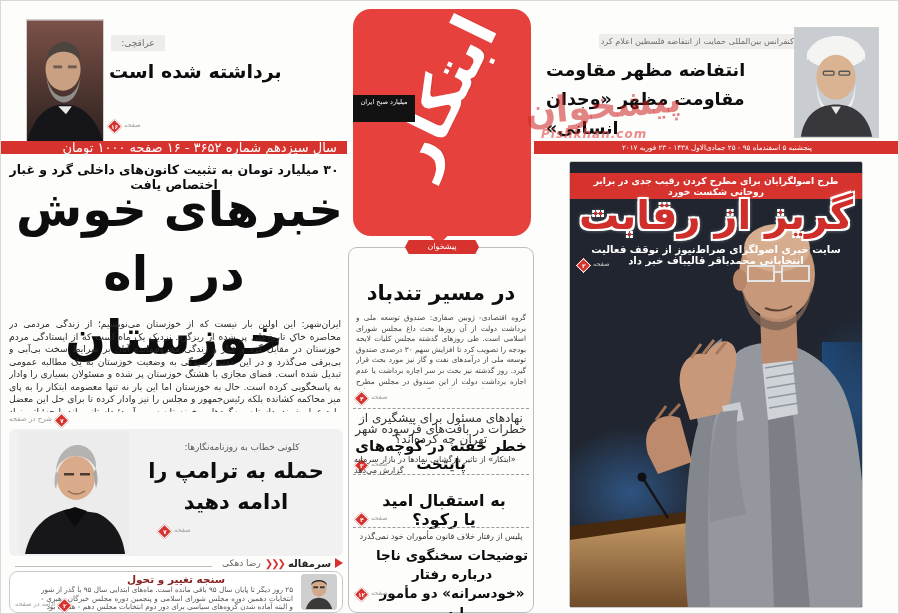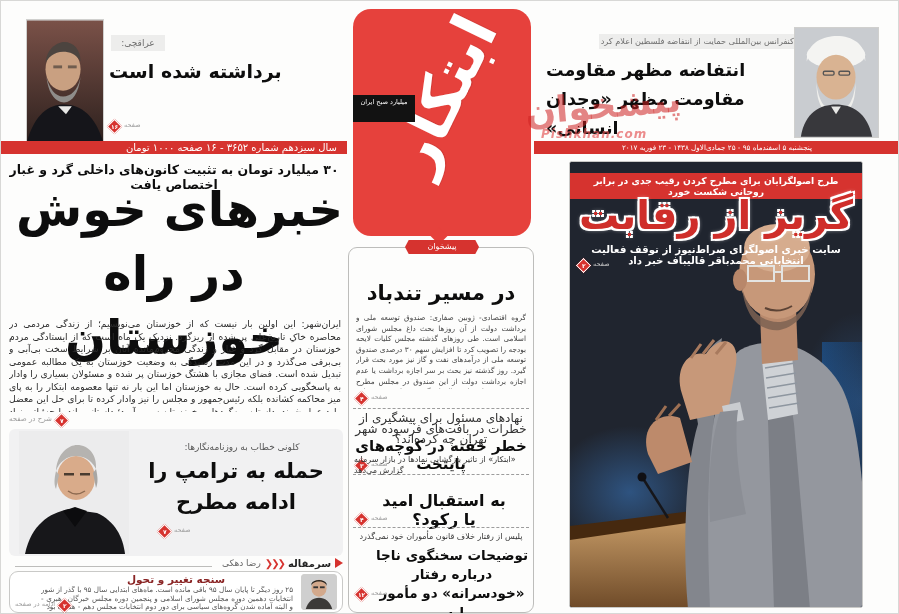--- a/index.html
+++ b/index.html
@@ -87,21 +87,21 @@
   <div class="abs hl" style="left:108px; top:56px; width:236px; font-size:19px; line-height:29px; text-align:left;">
     <div>برداشته شده است</div>
   </div>
   <div class="pageref" style="left:108px; top:120px;">
     <div class="pg-diamond">
         <span>۱۶</span>
       </div>
     <div class="pg-label">صفحه</div>
   </div>
 
-  <div class="abs redbar" style="left:0; top:140px; width:346px; height:13px; font-size:10px; line-height:13px; text-align:right; padding-right:10px;">سال سیزدهم شماره ۳۶۵۲ - ۱۶ صفحه ۱۰۰۰ تومان</div>
+  <div class="abs redbar" style="left:0; top:140px; width:346px; height:13px; font-size:13px; line-height:13px; text-align:right; padding-right:10px;">سال سیزدهم شماره ۳۶۵۲ - ۱۶ صفحه ۱۰۰۰ تومان</div>
 
   <div class="abs hl" style="left:4px; top:161px; width:338px; text-align:center; font-size:12.5px;">۳۰ میلیارد تومان به تثبیت کانون‌های داخلی گرد و غبار اختصاص یافت</div>
   <div class="abs hl" style="left:4px; top:176px; width:338px; text-align:right; font-size:48px; line-height:64px; letter-spacing:-1px;">خبرهای خوش</div>
   <div class="abs hl" style="left:4px; top:240px; width:338px; text-align:center; font-size:48px; line-height:64px; letter-spacing:-1px;">در راه خوزستان</div>
   <div class="abs" style="left:8px; top:317px; width:332px; height:94px; font-size:9.2px; line-height:12.5px; text-align:justify; color:#2a2a2a; overflow:hidden;">ایران‌شهر: این اولین بار نیست که از خوزستان می‌نویسیم؛ از زندگی مردمی در محاصره خاکِ تاریخ‌علی پر شده از ریزگرد. نزدیک یک ماه است که از ایستادگی مردم خوزستان در مقابل گرد و غبار و زندگی محروم‌مانده آنان بر شرایط سخت بی‌آبی و بی‌برقی می‌گذرد و در این مدت رسیدگی به وضعیت خوزستان به یک مطالبه عمومی تبدیل شده است. فضای مجازی با هشتگ خوزستان پر شده و مسئولان بسیاری را وادار به پاسخگویی کرده است. حال به خوزستان اما این بار نه تنها معصومه ابتکار را به پای میز محاکمه کشانده بلکه رئیس‌جمهور و مجلس را نیز وادار کرده تا برای حل این معضل وارد عمل شوند. داستان ریزگردها بر خوزستان سر برآورد؛ داستانی بلند با جزئیاتی زیاد که تنها خوزستانی‌ها واو به واو آن را از برند. نزدیک به ۱۰ سال است که زندگی مردم خوزستان با ریزگردها عجین است؛ ریزگردهایی که این بار نزدیک به یک ماه از زندگی آنها را به بدترین روزهای سال ۹۵ تبدیل کرد تا خوزستانی‌ها این سال را با خاطره‌ای بد به پایان برسانند.</div>
   <div class="pageref" style="left:8px; top:414px;">
     <div class="pg-label" style="font-size:7px;">شرح در صفحه</div>
     <div class="pg-diamond">
         <span>۷</span>
       </div>
@@ -118,21 +118,21 @@
       <path d="M37,40 C35,48 35,54 37,58 L40,44 Z" fill="#b5b3b0"></path>
       <path d="M77,38 C79,46 79,52 77,57 L74,42 Z" fill="#a8a6a3"></path>
       <rect x="45" y="42" width="10" height="2.5" fill="#4a3c30"></rect>
       <rect x="61" y="42" width="10" height="2.5" fill="#4a3c30"></rect>
       <path d="M49,60 Q57,66 66,60" stroke="#8d6a50" stroke-width="1.5" fill="none"></path>
     </svg>
   </div>
   <div class="abs" style="left:150px; top:441px; width:182px; text-align:center; font-size:9px; color:#555;">کلونی خطاب به روزنامه‌نگارها:</div>
   <div class="abs hl" style="left:135px; top:455px; width:200px; text-align:center; font-size:21px; line-height:31px;">
     <div>حمله به ترامپ را</div>
-    <div>ادامه مطرح</div>
+    <div>ادامه دهید</div>
   </div>
   <div class="pageref" style="left:158px; top:525px;">
     <div class="pg-diamond">
         <span>۷</span>
       </div>
     <div class="pg-label">صفحه</div>
   </div>
 
   <div class="abs" style="left:8px; top:555px; width:334px; height:14px; display:flex; align-items:center; gap:4px;">
     <span class="tri-left"></span>

